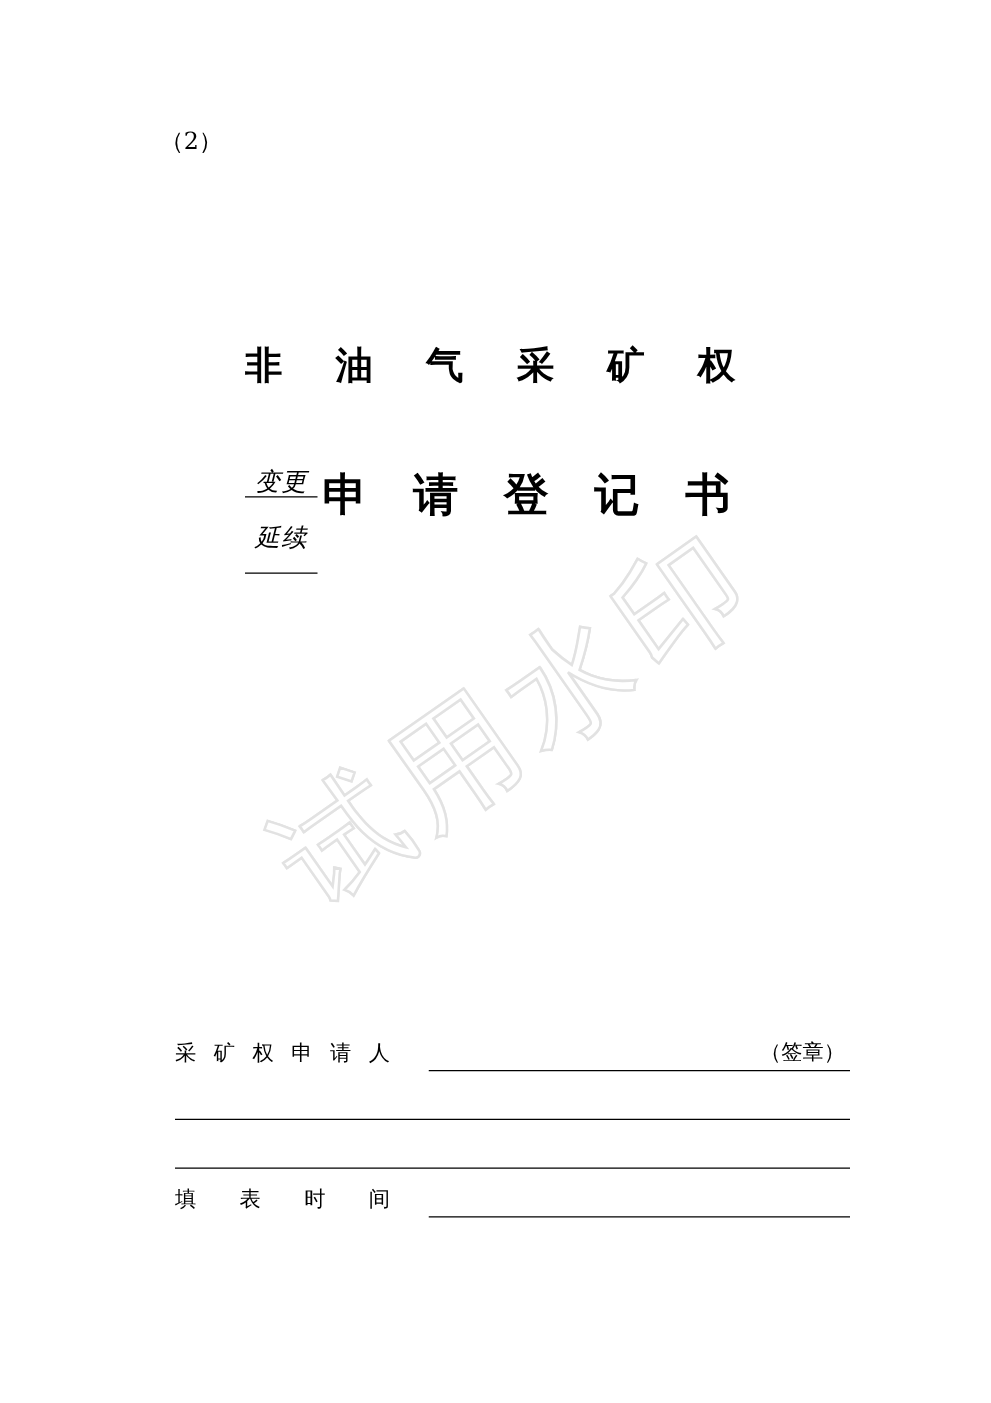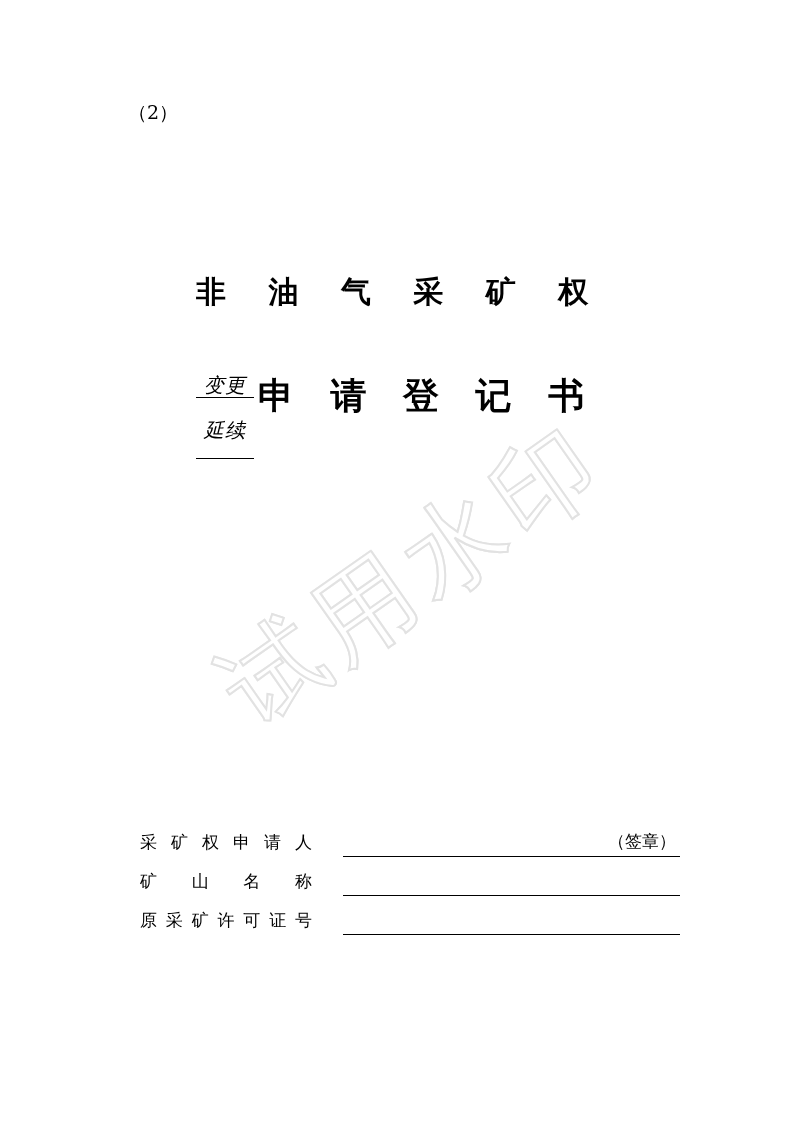--- a/index.html
+++ b/index.html
@@ -169,24 +169,26 @@
   <div class="fields">
 
     <div class="field-row">
       <div class="field-label">采矿权申请人</div>
       <div class="field-line">
         <span class="field-note">（签章）</span>
       </div>
     </div>
 
     <div class="field-row">
-      <div class="field-label">矿山名称</div>
       <div class="field-line"></div>
     </div>
 
     <div class="field-row">
-      <div class="field-label">原采矿许可证号</div>
       <div class="field-line"></div>
     </div>
 
+    <div class="field-row">
+      <div class="field-label">填表时间</div>
+      <div class="field-line"></div>
+    </div>
 
   </div>
 </div>
 
 </body></html>

